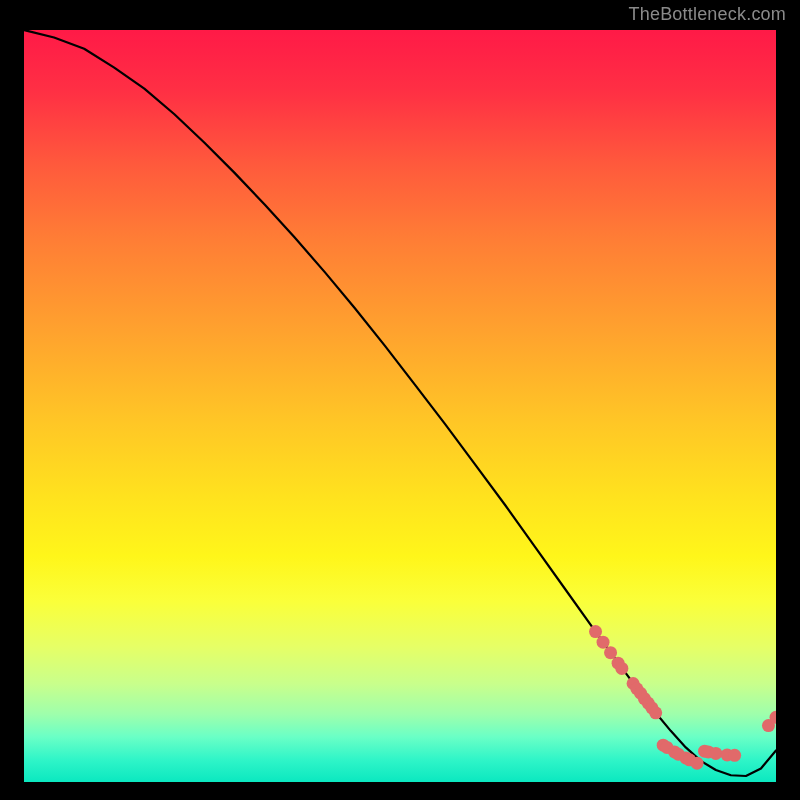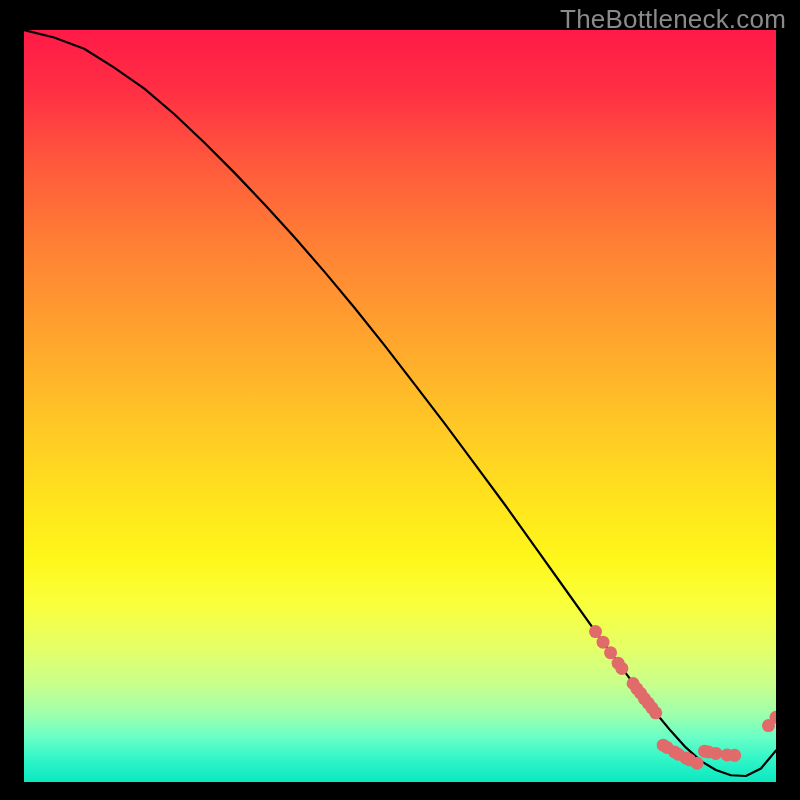--- a/index.html
+++ b/index.html
@@ -8,21 +8,21 @@
     height: 800px;
     background: #000;
     position: relative;
     font-family: Arial, Helvetica, sans-serif;
   }
   .watermark {
     position: absolute;
     top: 4px;
     right: 14px;
     color: #8a8a8a;
-    font-size: 26px;
+    font-size: 18px;
     font-weight: 500;
     letter-spacing: 0.2px;
     z-index: 10;
   }
   .plot-area {
     position: absolute;
     left: 24px;
     top: 30px;
     width: 752px;
     height: 752px;

